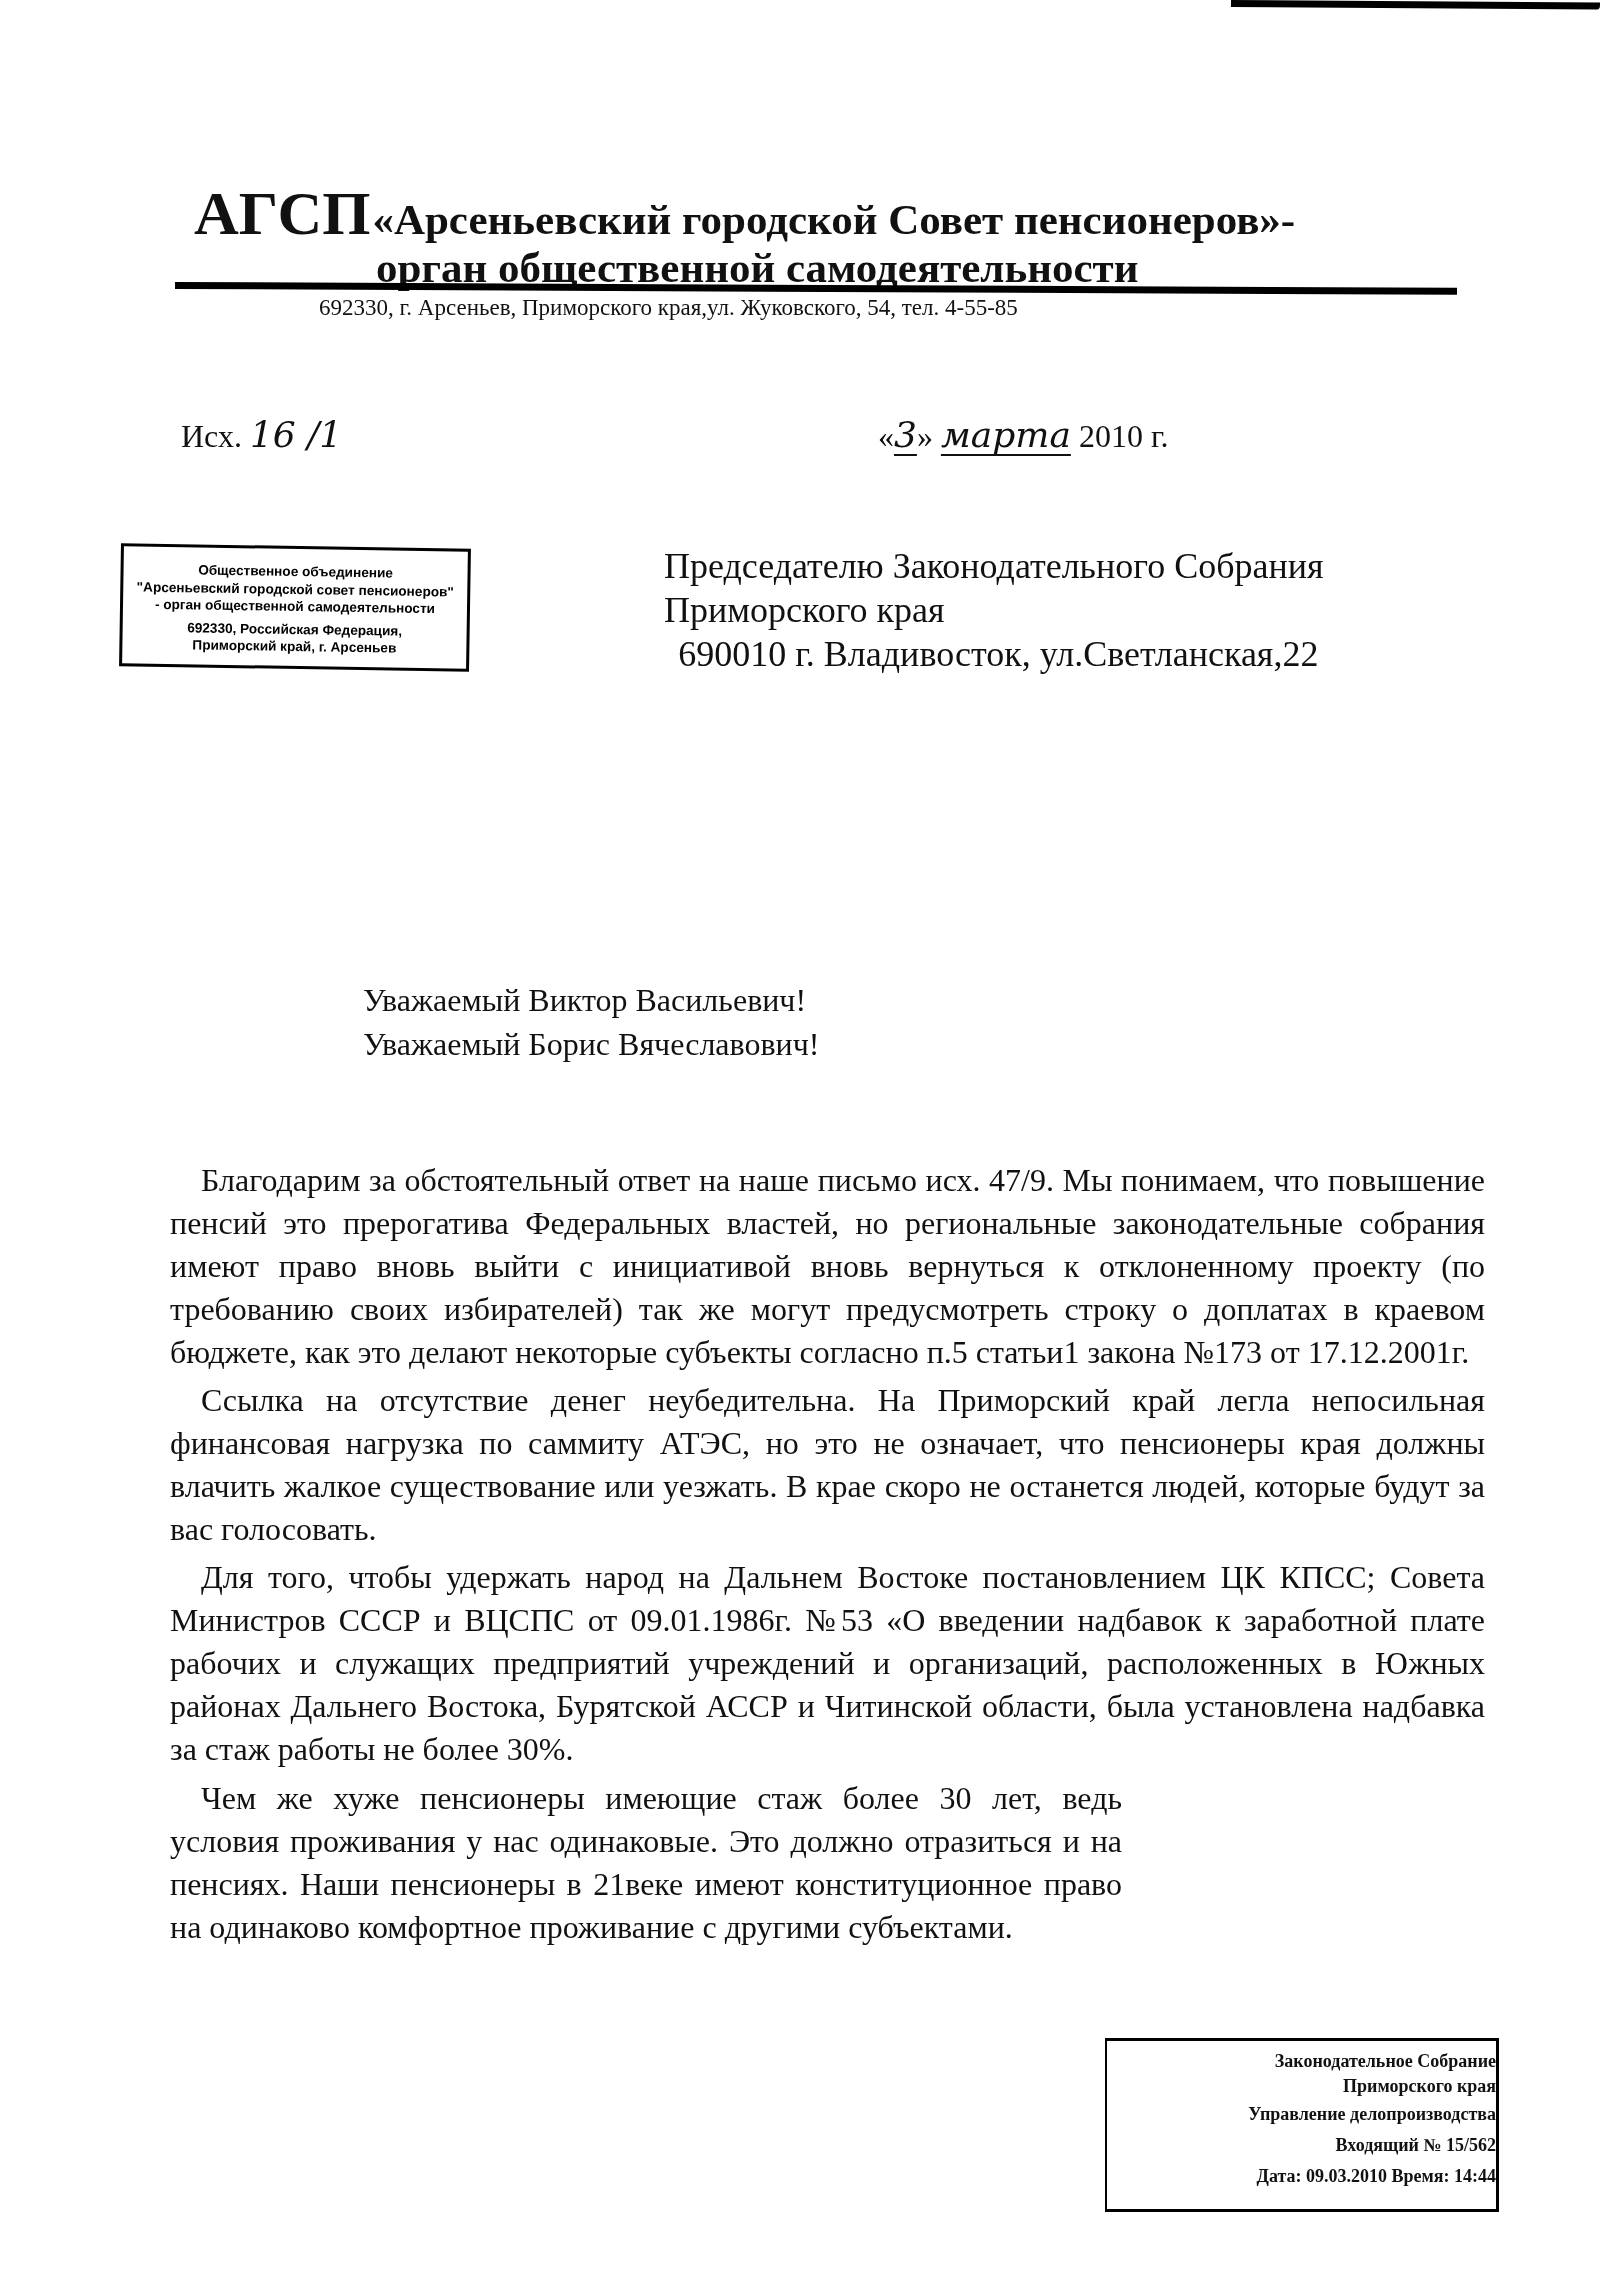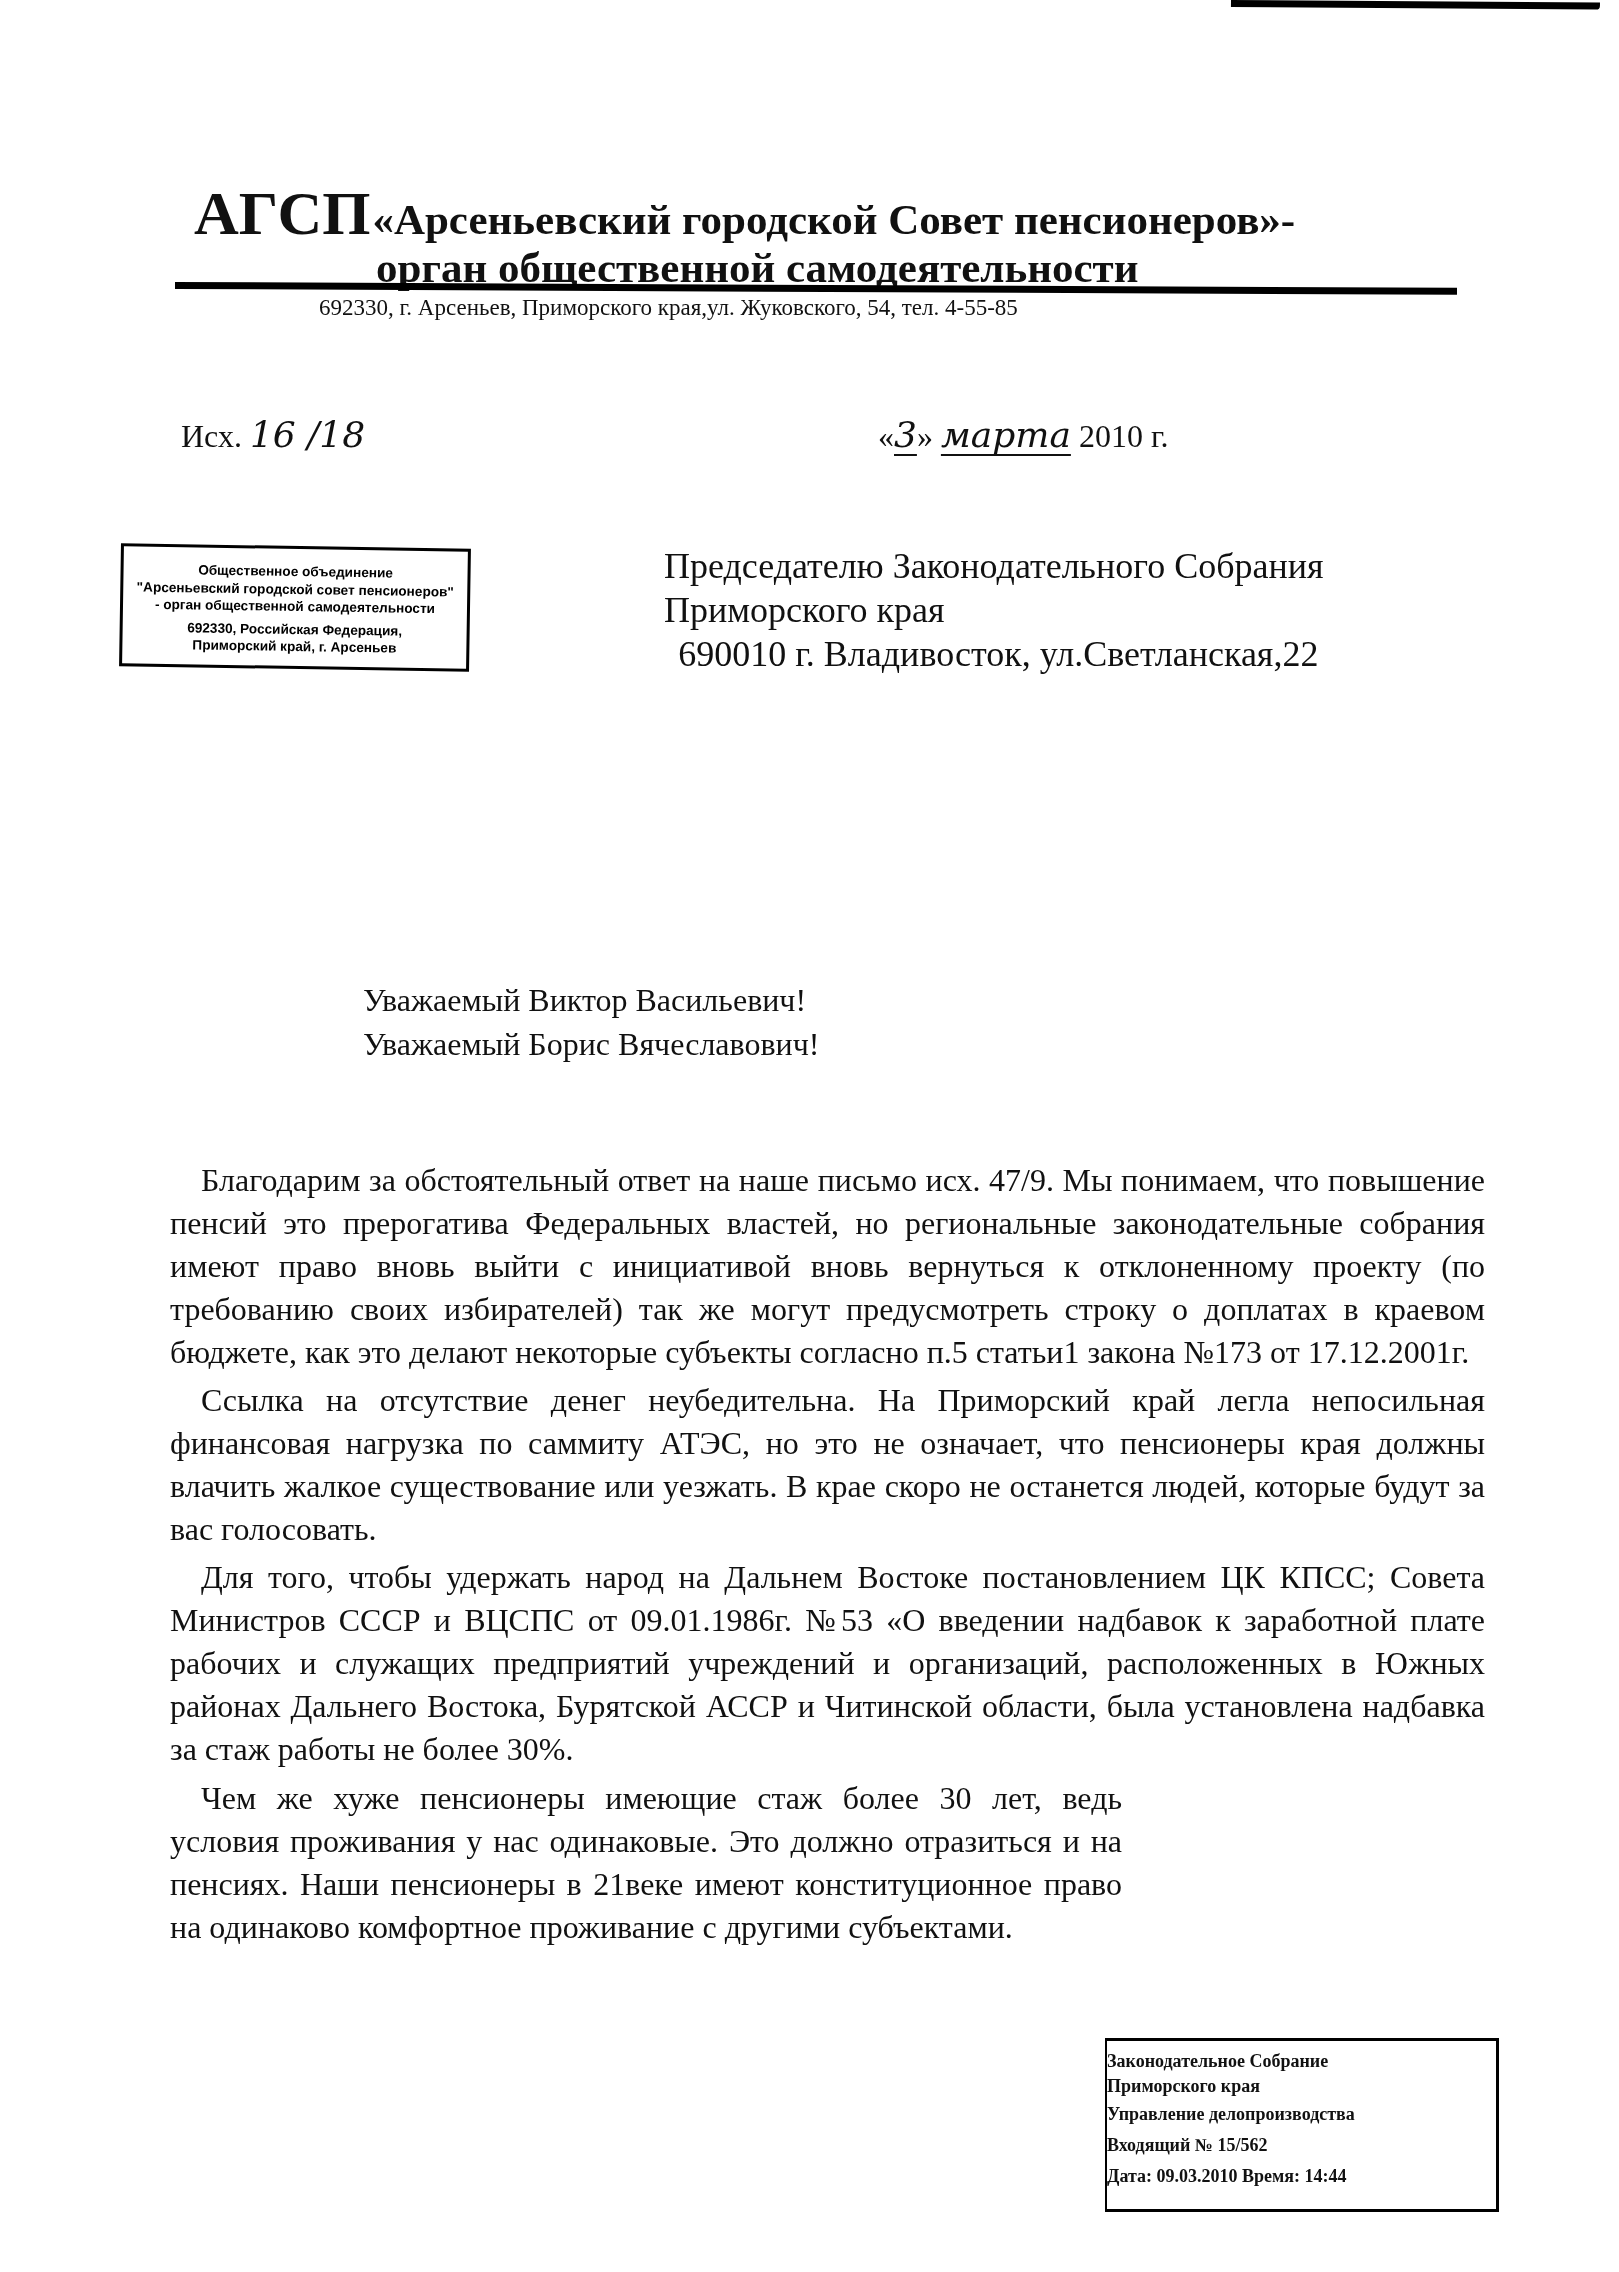--- a/index.html
+++ b/index.html
@@ -56,39 +56,39 @@
       position: absolute; left: 363px; top: 978px; font-size: 32px; line-height: 44px;
     }
     .body {
       position: absolute; left: 170px; top: 1159px; width: 1315px;
       font-size: 32px; line-height: 43px; text-align: justify;
     }
     .body p { margin: 0 0 5.2px 0; text-indent: 31px; }
     .stamp-in {
       position: absolute; left: 1105px; top: 2038px; width: 394px; height: 174px;
       border: 3.9px solid #000; border-left-width: 2.6px; box-sizing: border-box;
-      font-weight: bold; font-size: 18px; line-height: 31px; text-align: left;
+      font-weight: bold; font-size: 18px; line-height: 31px; text-align: right;
       padding-top: 9px;
     }
   </style>
 </head>
 <body>
 
 <div class="scan-edge"></div>
 
 <div class="hdr-title">
   <span class="abbr">АГСП</span><span>«Арсеньевский городской Совет пенсионеров»-</span>
 </div>
 <div class="hdr-sub">орган общественной самодеятельности</div>
 <div class="hdr-rule"></div>
 <div class="hdr-addr">692330, г. Арсеньев, Приморского края,ул. Жуковского, 54, тел. 4-55-85</div>
 
 <div class="ref">
   <span>Исх.</span>
-  <span class="hw">16 /18</span>
+  <span class="hw">16 /1</span>
 </div>
 
 <div class="date">
   <span>«</span><span class="hw ul">3</span><span>»</span>
   <span class="hw ul">марта</span>
   <span>2010 г.</span>
 </div>
 
 <div class="stamp-org">
   <div>Общественное объединение</div>

